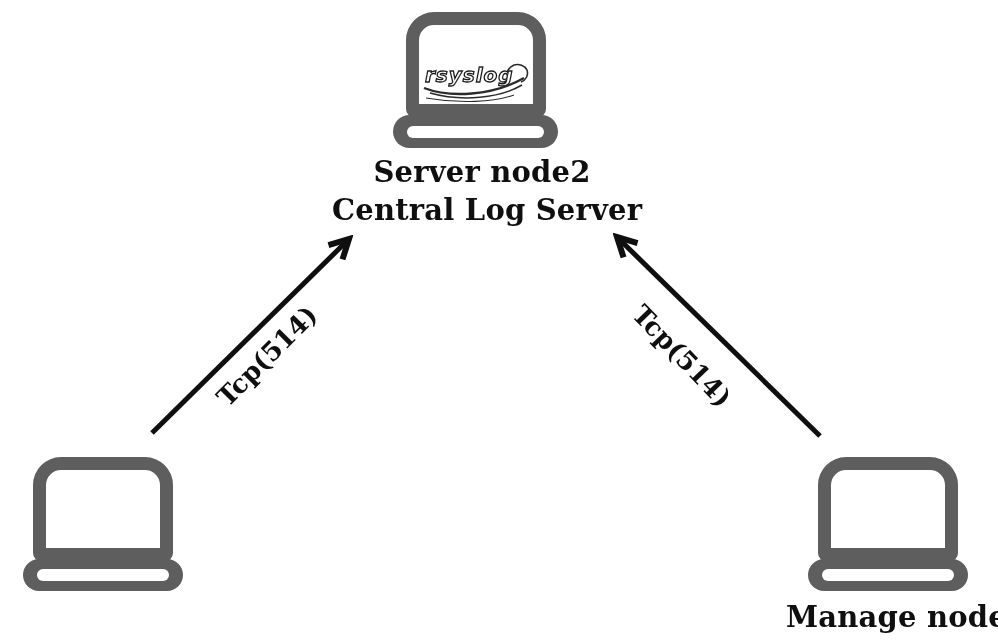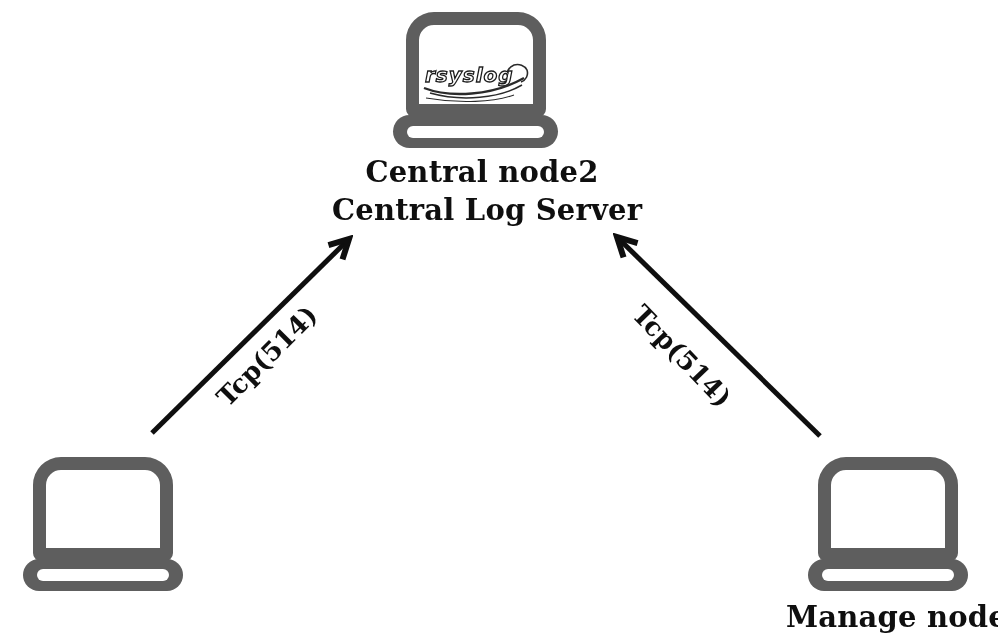--- a/index.html
+++ b/index.html
@@ -93,21 +93,21 @@
         <path d="M8,36 C40,45 78,41 100,28" fill="none" stroke="#2a2a2a" stroke-width="1.5"></path>
         <path d="M4,41 C38,47 72,45 92,38" fill="none" stroke="#2a2a2a" stroke-width="1.1"></path>
       </svg>
     </div>
     <div class="base" style="height:33px;">
       <div class="slot"></div>
     </div>
   </div>
 
   <div class="node-label" style="left:332px;top:153px;width:300px;">
-    <div>Central node2</div>
+    <div>Server node2</div>
     <div>Central Log Server</div>
   </div>
 
   <svg class="arrows" viewBox="0 0 998 640" xmlns="http://www.w3.org/2000/svg">
     <defs>
       <marker id="ah" viewBox="0 0 28 28" markerWidth="28" markerHeight="28" refX="23" refY="14" orient="auto" markerUnits="userSpaceOnUse">
         <path d="M4,4 L23,14 L4,24" fill="none" stroke="#0f0f0f" stroke-width="6"></path>
       </marker>
     </defs>
     <line x1="152" y1="433" x2="349" y2="239" stroke="#0f0f0f" stroke-width="5" marker-end="url(#ah)"></line>

